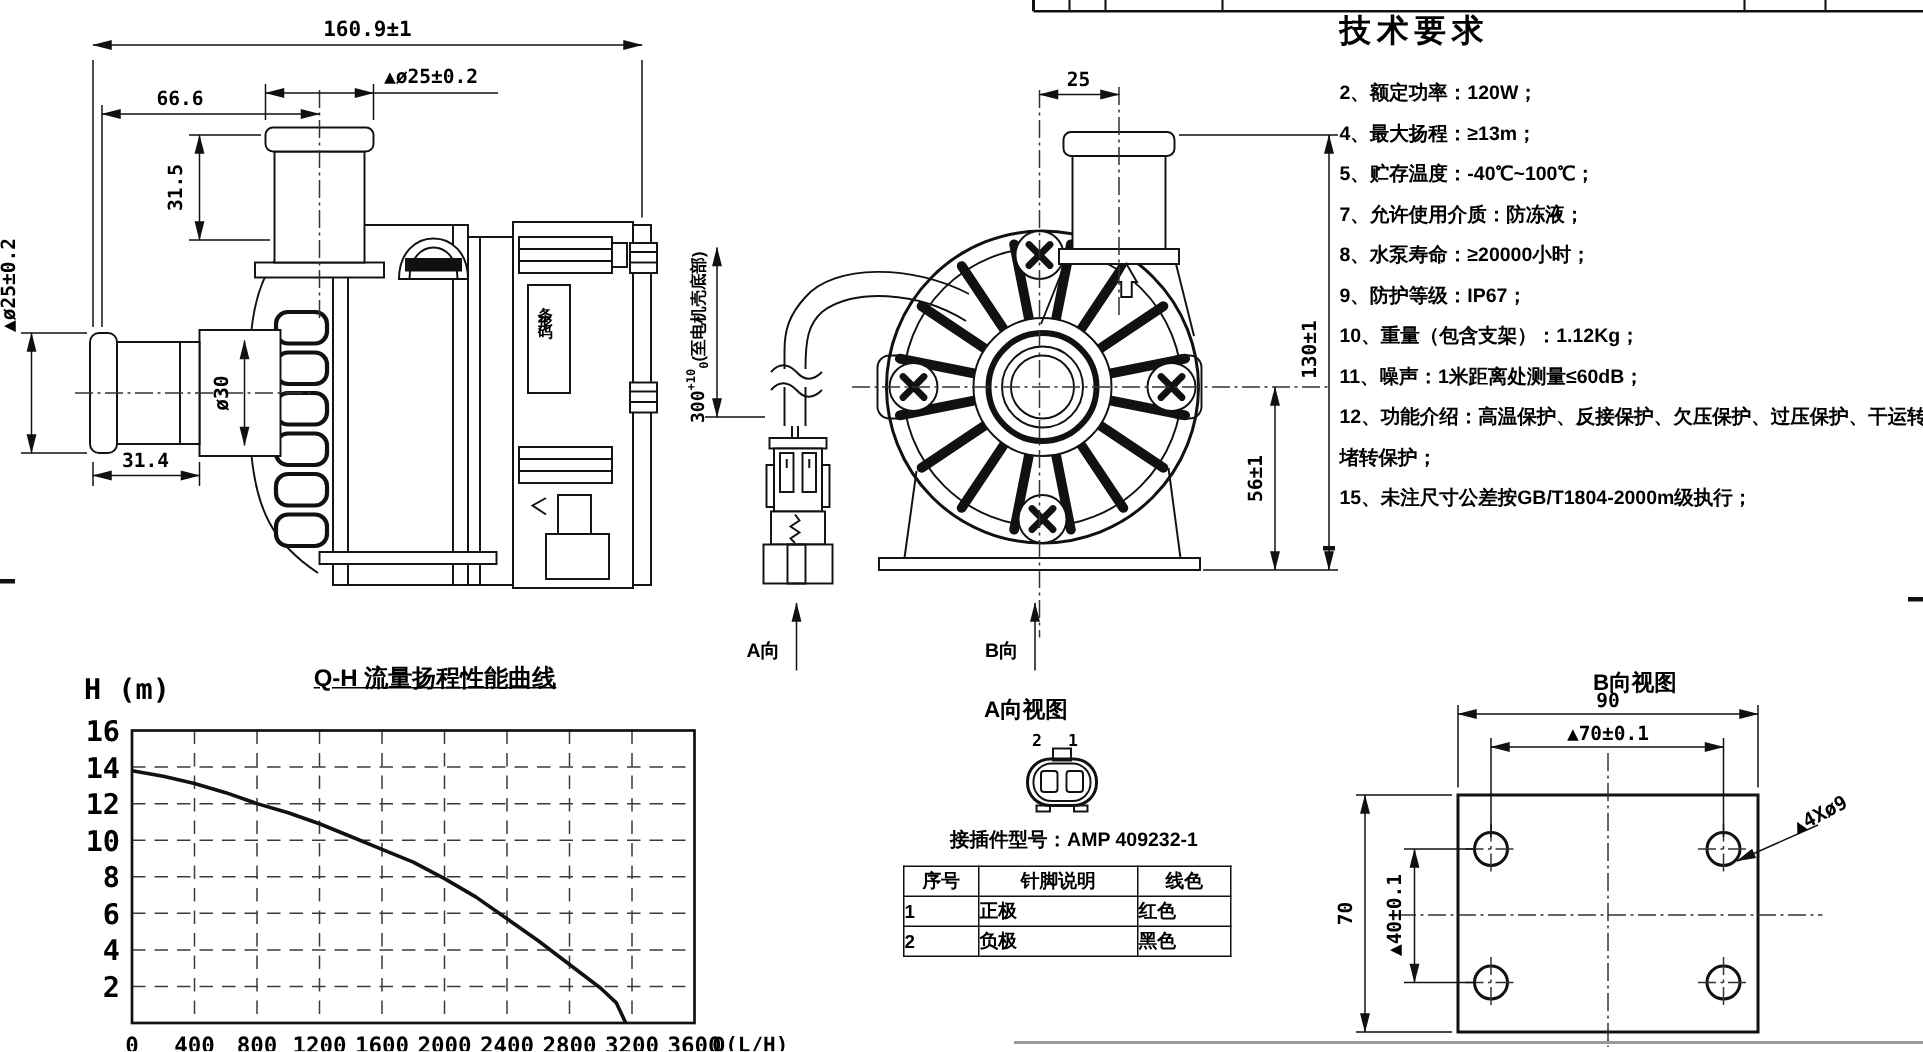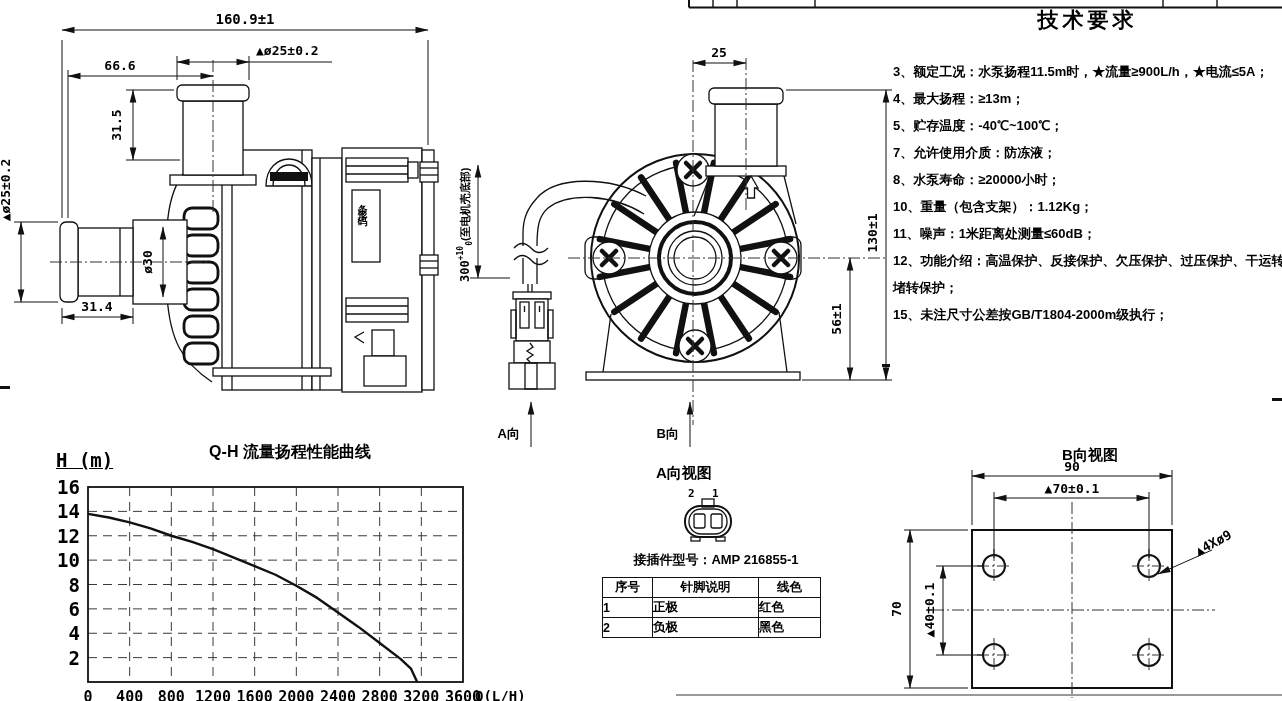--- a/index.html
+++ b/index.html
@@ -21,26 +21,26 @@
   #spokes line{stroke:#111;stroke-width:6.5;stroke-linecap:round;}
   .screwx{stroke:#111;stroke-width:4.5;stroke-linecap:round;}
 
   
   .grid{stroke:#3a3a3a;stroke-width:1;stroke-dasharray:9 6;}
   .plotbox{fill:none;stroke:#111;stroke-width:1.8;}
   .curve{fill:none;stroke:#111;stroke-width:2.4;stroke-linejoin:round;}
   .ytick{font:bold 19px "DejaVu Sans Mono",monospace;text-anchor:end;fill:#000;}
   .xtick{font:bold 15px "DejaVu Sans Mono",monospace;text-anchor:middle;fill:#000;}
   .xlabel{font:bold 14px "DejaVu Sans Mono",monospace;fill:#000;}
-  .chart-title{font:bold 16px "Liberation Sans",sans-serif;text-align:center;}
-  .chart-ylab{font:bold 19px "DejaVu Sans Mono",monospace;text-decoration:underline;}
+  .chart-title{font:bold 16px "Liberation Sans",sans-serif;text-align:center;text-decoration:underline;}
+  .chart-ylab{font:bold 19px "DejaVu Sans Mono",monospace;}
 
   
   #tech{left:893px;top:6px;width:389px;}
-  #tech .t-title{font:bold 21px "Liberation Sans",sans-serif;text-align:center;margin-bottom:24px;letter-spacing:4px;}
+  #tech .t-title{font:bold 21px "Liberation Sans",sans-serif;text-align:left;margin-bottom:14px;letter-spacing:4px;}
   #tech .t-item{font:bold 13px "Liberation Sans",sans-serif;line-height:27px;white-space:nowrap;}
 
   
   .aview-title{left:656px;top:464px;width:96px;text-align:left;font:bold 15px "Liberation Sans",sans-serif;}
   .pin-num{font:bold 11px "DejaVu Sans Mono",monospace;}
   .conn-model{left:616px;top:551px;width:200px;text-align:center;font:bold 13px "Liberation Sans",sans-serif;white-space:nowrap;}
   table.pins{position:absolute;left:602px;top:577px;border-collapse:collapse;table-layout:fixed;}
   table.pins td,table.pins th{border:1.6px solid #111;font:bold 12.5px "Liberation Sans",sans-serif;
       padding:0;height:19px;background:#fff;}
   table.pins col.c1{width:50px;} table.pins col.c2{width:106px;} table.pins col.c3{width:62px;}
@@ -298,25 +298,26 @@
       <line class="dim" x1="38" y1="165" x2="38" y2="278" marker-start="url(#ah)" marker-end="url(#ah)"></line>
     </g>
   </svg>
 
   <div class="abs cabledim">
     <span>300</span><span class="sup">+10</span><span class="sub">0</span><span class="note">(至电机壳底部)</span>
   </div>
 
   <div id="tech" class="abs">
     <div class="t-title">技术要求</div>
-    <div class="t-item">3、额定工况：水泵扬程11.5m时，★流量≥900L/h，★电流≤5A；</div>
+    <div class="t-item">2、额定功率：120W；</div>
     <div class="t-item">4、最大扬程：≥13m；</div>
     <div class="t-item">5、贮存温度：-40℃~100℃；</div>
     <div class="t-item">7、允许使用介质：防冻液；</div>
     <div class="t-item">8、水泵寿命：≥20000小时；</div>
+    <div class="t-item">9、防护等级：IP67；</div>
     <div class="t-item">10、重量（包含支架）：1.12Kg；</div>
     <div class="t-item">11、噪声：1米距离处测量≤60dB；</div>
     <div class="t-item">12、功能介绍：高温保护、反接保护、欠压保护、过压保护、干运转保护、</div>
     <div class="t-item">堵转保护；</div>
     <div class="t-item">15、未注尺寸公差按GB/T1804-2000m级执行；</div>
   </div>
 
   <div class="abs chart-title" style="left:170px;top:442px;width:240px">Q-H 流量扬程性能曲线</div>
   <div class="abs chart-ylab" style="left:56px;top:449px">H (m)</div>
   <svg id="qh-plot" class="abs" style="left:45px;top:437px" width="500" height="264">
@@ -363,21 +364,21 @@
   <div class="abs pin-num" style="left:712px;top:487px">1</div>
   <svg class="abs" style="left:683px;top:498px" width="52" height="48" viewBox="0 0 52 48">
     <rect class="ln" x="19" y="1" width="12" height="8"></rect>
     <rect class="ln2" x="2" y="8" width="46" height="31" rx="15"></rect>
     <rect class="ln" x="6" y="11" width="38" height="25" rx="12"></rect>
     <rect class="ln" x="11" y="16" width="11" height="14" rx="2"></rect>
     <rect class="ln" x="28" y="16" width="11" height="14" rx="2"></rect>
     <rect class="ln" x="8" y="39" width="9" height="4"></rect>
     <rect class="ln" x="33" y="39" width="9" height="4"></rect>
   </svg>
-  <div class="abs conn-model">接插件型号：AMP 216855-1</div>
+  <div class="abs conn-model">接插件型号：AMP 409232-1</div>
 
   <table class="pins">
     <colgroup>
         <col class="c1">
         <col class="c2">
         <col class="c3">
       </colgroup>
     <tbody>
         <tr>
       <th>序号</th>

